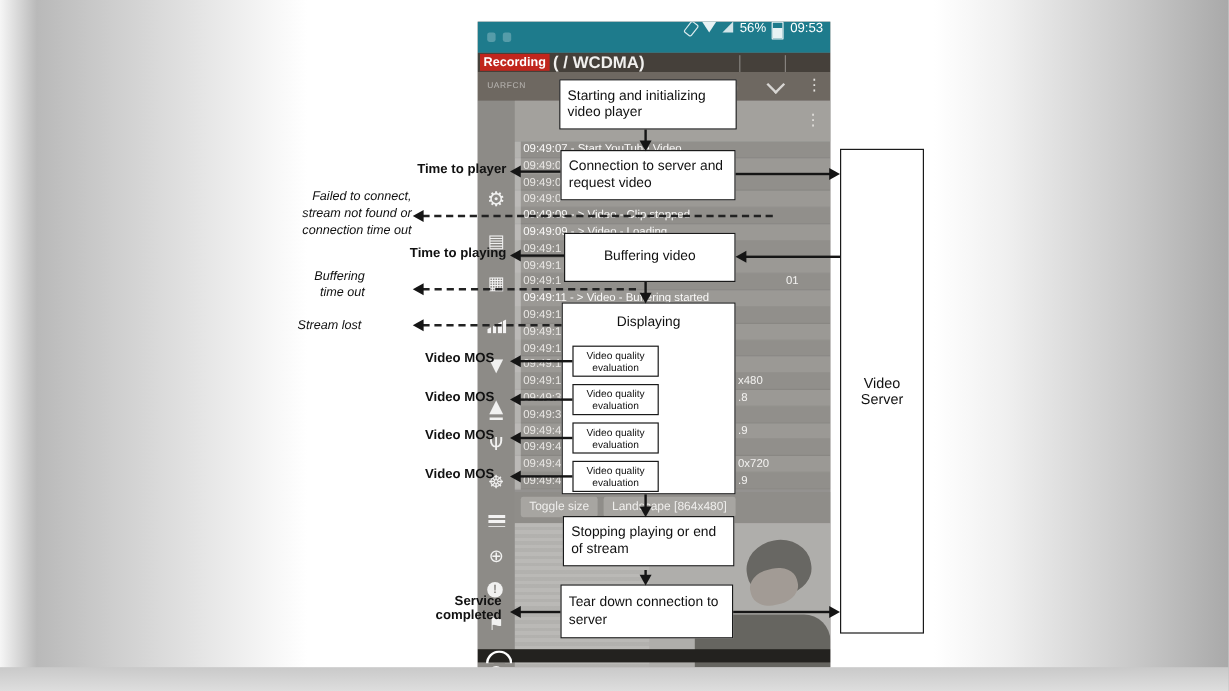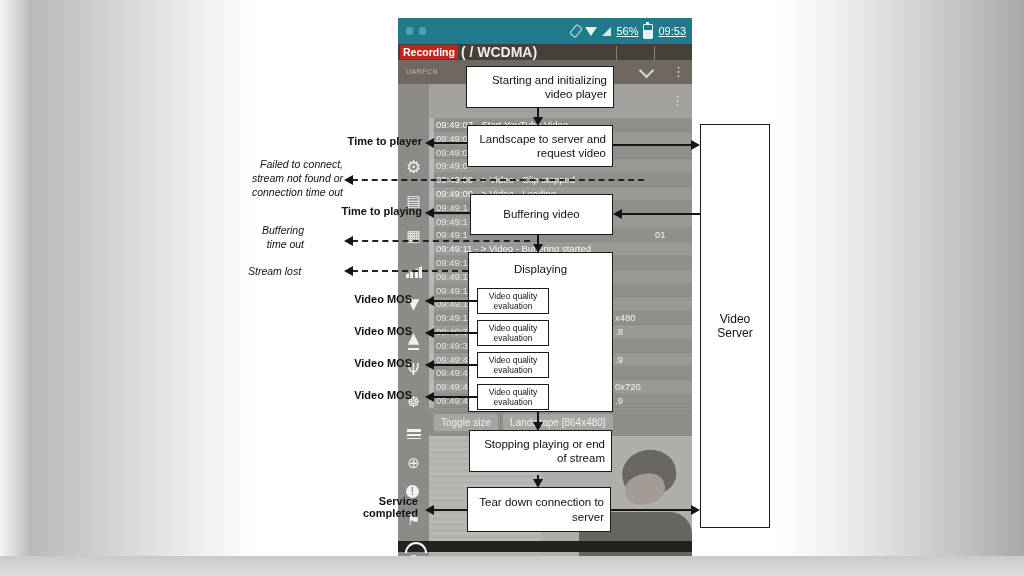--- a/index.html
+++ b/index.html
@@ -7,21 +7,21 @@
   .canvas{position:relative;width:1024px;height:576px;overflow:hidden;}
   .backdrop{position:absolute;inset:0;
     background:linear-gradient(90deg,#f6f6f6 0%,#b9b9b9 3%,#cdcdcd 9%,#ededed 19%,#ffffff 25%,#ffffff 76%,#efefef 82%,#c6c6c6 93%,#a9a9a9 100%);}
   .bottomstrip{position:absolute;left:0;top:556px;width:1024px;height:20px;background:linear-gradient(#c9c9c9,#dedede);}
 
   
   .phone{position:absolute;left:398px;top:18px;width:294px;height:538px;background:#8f8d89;overflow:hidden;}
   .statusbar{position:absolute;left:0;top:0;width:294px;height:26px;background:#1e7b8c;display:flex;align-items:center;}
   .sb-left{position:absolute;left:8px;top:9px;display:flex;gap:6px;}
   .sb-dot{width:7px;height:8px;background:rgba(255,255,255,.25);border-radius:2px;}
-  .sb-right{position:absolute;right:6px;top:0;height:26px;display:flex;align-items:center;gap:5px;color:#fff;font-size:11px;text-decoration:underline;}
+  .sb-right{position:absolute;right:6px;top:0;height:26px;display:flex;gap:5px;color:#fff;font-size:11px;}
   .ic-vib{width:6px;height:10px;border:1px solid #dcebee;border-radius:2px;transform:rotate(38deg);}
   .ic-wifi{width:0;height:0;border-left:6px solid transparent;border-right:6px solid transparent;border-top:9px solid #e8f2f4;}
   .ic-sig{width:0;height:0;border-bottom:9px solid #d3e5e9;border-left:9px solid transparent;}
   .ic-batt{width:8px;height:13px;border:1px solid #e8f2f4;border-radius:1px;position:relative;background:linear-gradient(#1e7b8c 35%,#e8f2f4 35%);}
   .ic-batt:before{content:"";position:absolute;left:2px;top:-3px;width:3px;height:2px;background:#e8f2f4;}
 
   .recbar{position:absolute;left:0;top:26px;width:294px;height:16px;background:#45403a;display:flex;align-items:center;}
   .recbadge{background:#c1261d;color:#fff;font-size:10.5px;font-weight:bold;padding:1px 3px;margin-left:2px;}
   .recnet{color:#f1f0ee;font-size:14px;font-weight:bold;margin-left:3px;}
   .vsep{position:absolute;top:2px;width:1px;height:26px;background:rgba(255,255,255,.35);}
@@ -62,21 +62,21 @@
   .videoarea{position:absolute;left:0;top:352px;width:263px;height:120px;background:#b2b0ad;overflow:hidden;}
   .blinds{position:absolute;left:0;top:0;width:112px;height:120px;background:repeating-linear-gradient(180deg,#c7c5c2 0 3px,#b8b6b3 3px 6px);opacity:.85;}
   .head{position:absolute;left:193px;top:14px;width:54px;height:46px;background:#403e39;border-radius:50% 50% 45% 45%;transform:rotate(-10deg);}
   .face{position:absolute;left:196px;top:38px;width:40px;height:30px;background:#9d9289;border-radius:45%;transform:rotate(-14deg);}
   .torso{position:absolute;left:150px;top:76px;width:113px;height:44px;background:#3c3a35;border-radius:10px 22px 0 0;}
   .wash{position:absolute;inset:0;background:rgba(172,170,167,.38);}
   .navdark{position:absolute;left:0;top:523px;width:294px;height:11px;background:#23221f;z-index:5;}
 
   
   .flow{position:absolute;inset:0;z-index:10;pointer-events:none;}
-  .fbox{position:absolute;background:#fff;border:1.5px solid #1a1a1a;color:#111;font-size:11.5px;line-height:1.25;display:flex;align-items:center;justify-content:center;text-align:right;box-sizing:border-box;padding:2px 6px;}
+  .fbox{position:absolute;background:#fff;border:1.5px solid #1a1a1a;color:#111;font-size:11.5px;line-height:1.25;display:flex;align-items:center;justify-content:center;text-align:left;box-sizing:border-box;padding:2px 6px;}
   .fbox.disp{align-items:flex-start;padding-top:9px;}
   .vqe{position:absolute;background:#fff;border:1.2px solid #1a1a1a;font-size:8.5px;line-height:1.2;display:flex;align-items:center;justify-content:center;text-align:center;box-sizing:border-box;color:#111;}
   .server{position:absolute;background:#fff;border:1.5px solid #1a1a1a;display:flex;align-items:center;justify-content:center;text-align:center;font-size:12px;color:#111;box-sizing:border-box;}
 
   .hl{position:absolute;height:0;border-top:2px solid #151515;}
   .hd{position:absolute;height:0;border-top:2px dashed #222;}
   .vl{position:absolute;width:0;border-left:2px solid #151515;}
   .ah-left{position:absolute;width:0;height:0;border-top:5px solid transparent;border-bottom:5px solid transparent;border-right:9px solid #151515;}
   .ah-right{position:absolute;width:0;height:0;border-top:5px solid transparent;border-bottom:5px solid transparent;border-left:9px solid #151515;}
   .ah-down{position:absolute;width:0;height:0;border-left:5px solid transparent;border-right:5px solid transparent;border-top:9px solid #151515;}
@@ -235,21 +235,21 @@
       </div>
     </div>
 
     <div class="navdark"></div>
     <div class="wifiarc" style="top:524px;"></div>
   </div>
 
   <div class="flow">
 
     <div class="fbox" style="left:466px;top:66px;width:148px;height:42px;">Starting and initializing video player</div>
-    <div class="fbox" style="left:467px;top:125px;width:146px;height:42px;">Landscape to server and request video</div>
+    <div class="fbox" style="left:467px;top:125px;width:146px;height:42px;">Connection to server and request video</div>
     <div class="fbox" style="left:470px;top:194px;width:143px;height:41px;">Buffering video</div>
 
     <div class="fbox disp" style="left:468px;top:252px;width:145px;height:160px;">
       <span>Displaying</span>
     </div>
     <div class="vqe" style="left:477px;top:288px;width:72px;height:26px;">Video quality evaluation</div>
     <div class="vqe" style="left:477px;top:320px;width:72px;height:26px;">Video quality evaluation</div>
     <div class="vqe" style="left:477px;top:352px;width:72px;height:26px;">Video quality evaluation</div>
     <div class="vqe" style="left:477px;top:384px;width:72px;height:26px;">Video quality evaluation</div>
 

